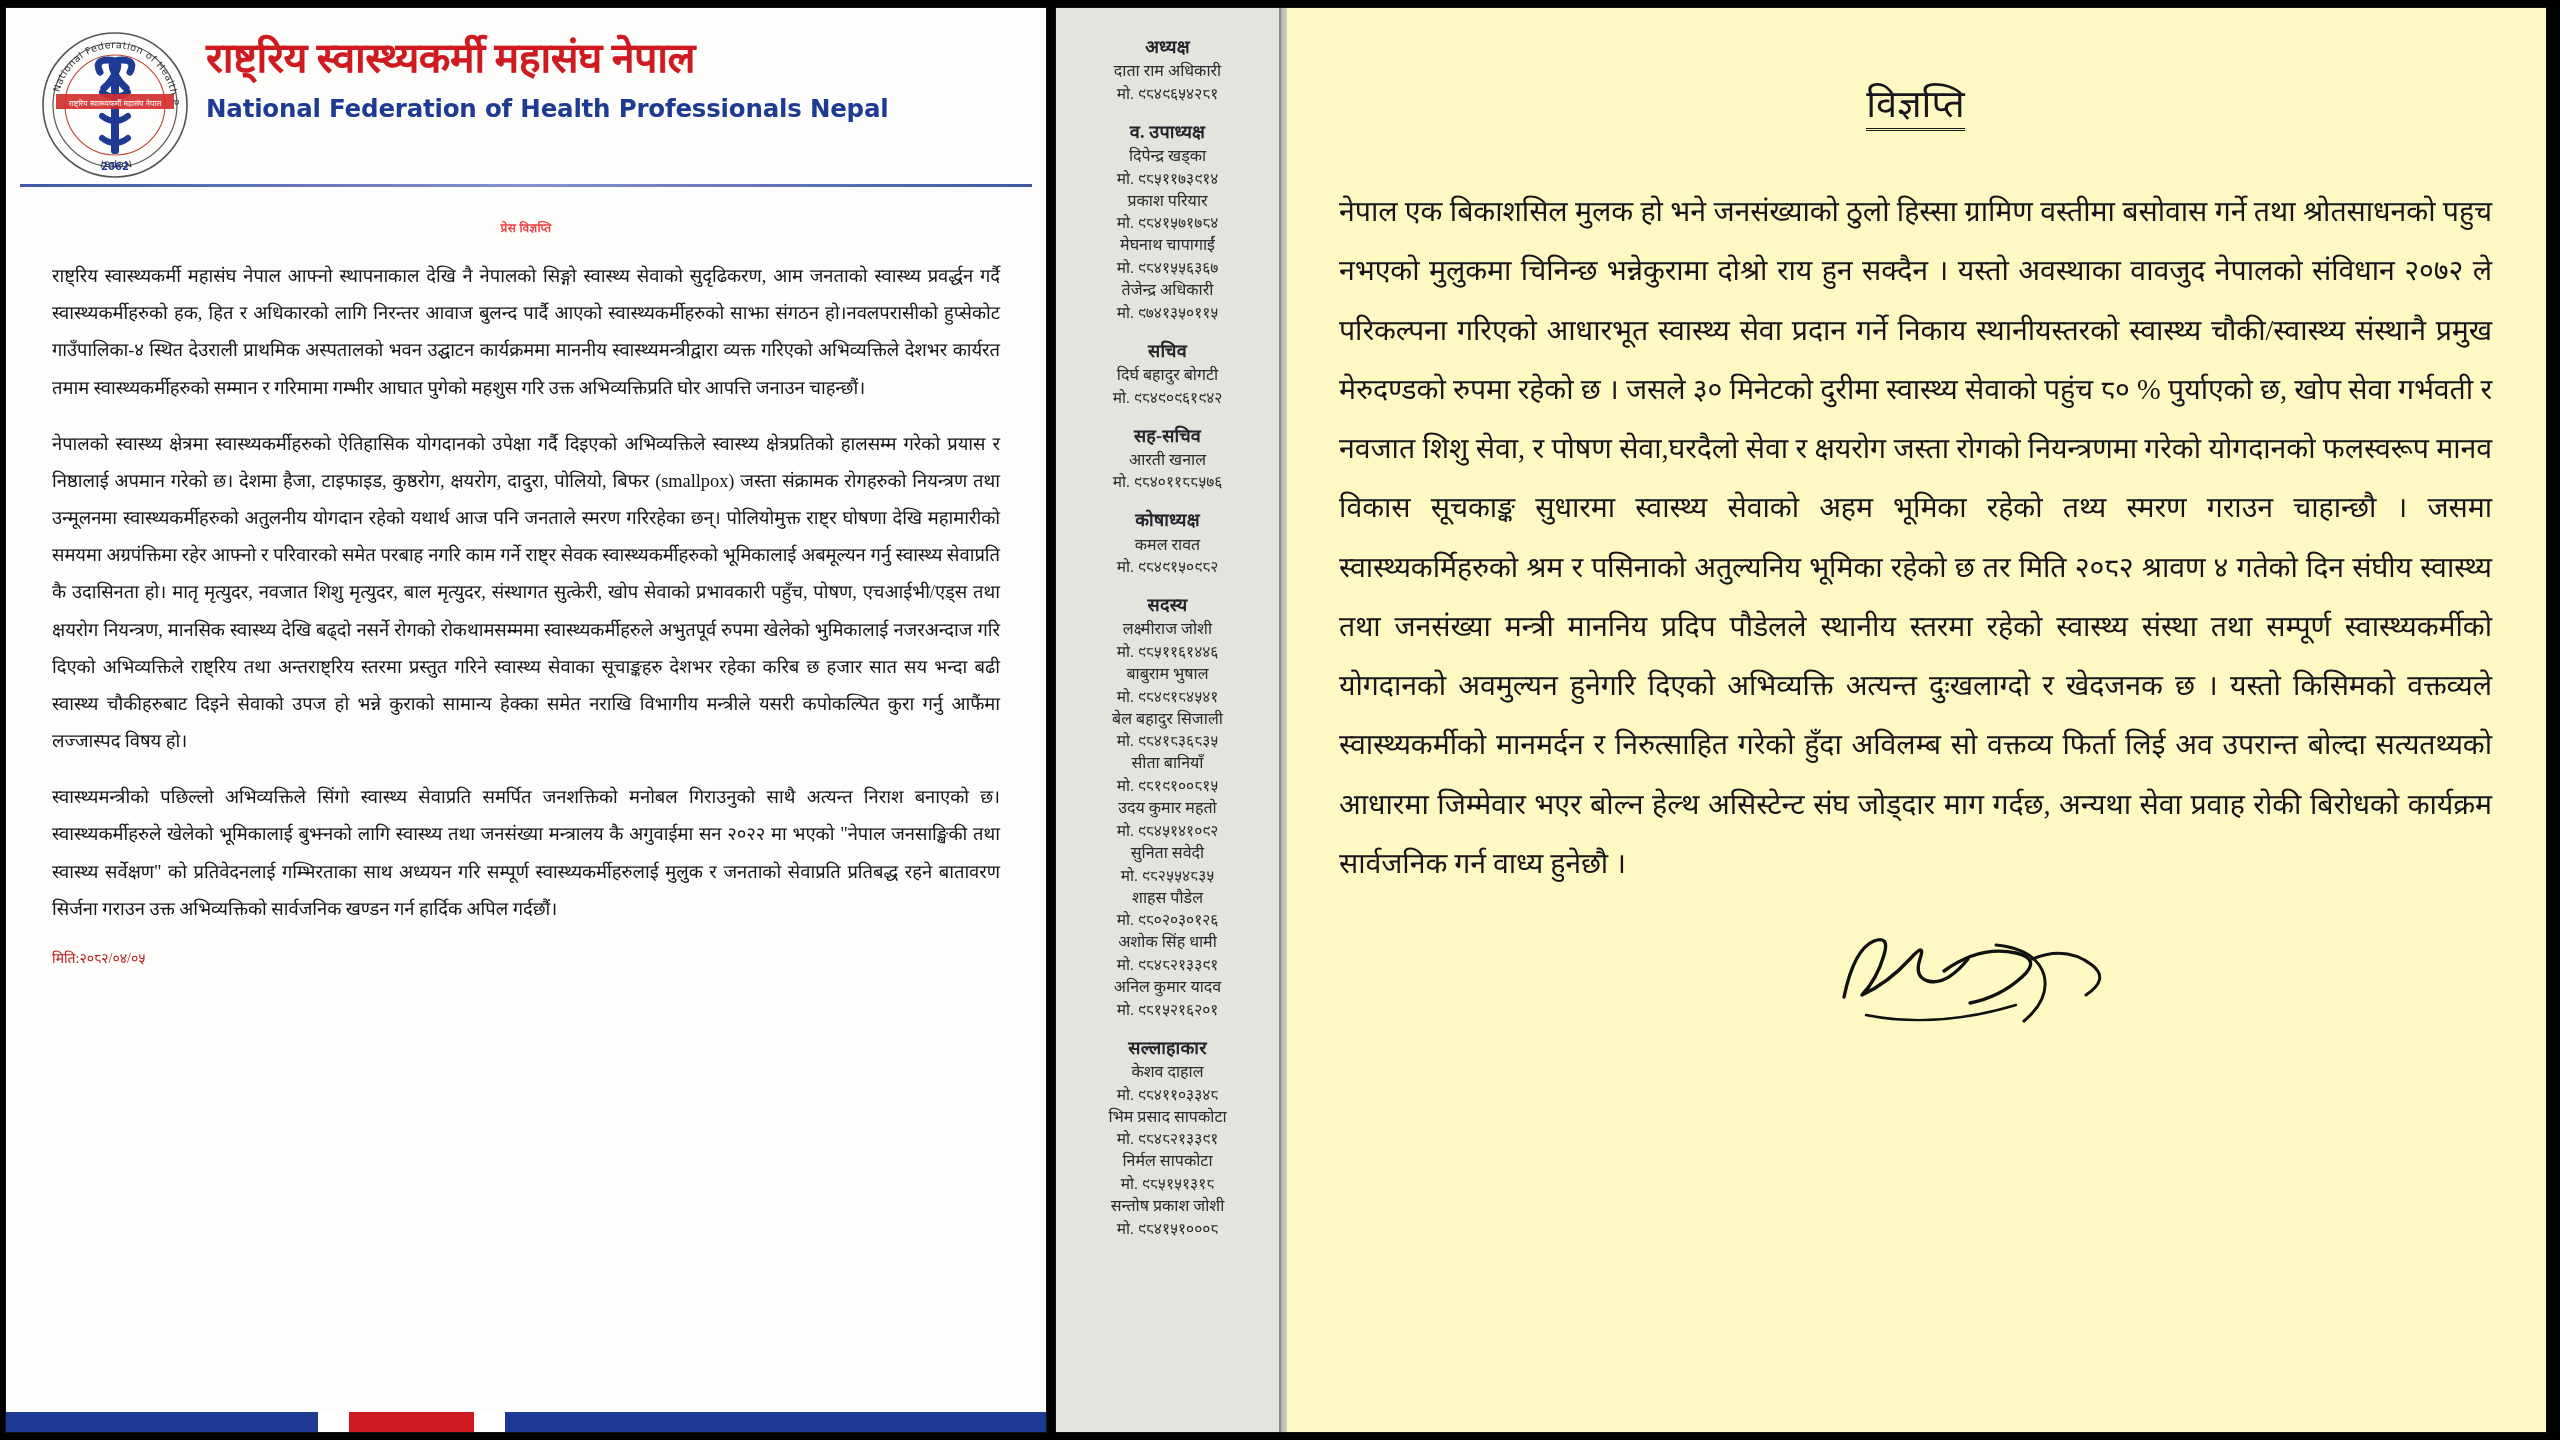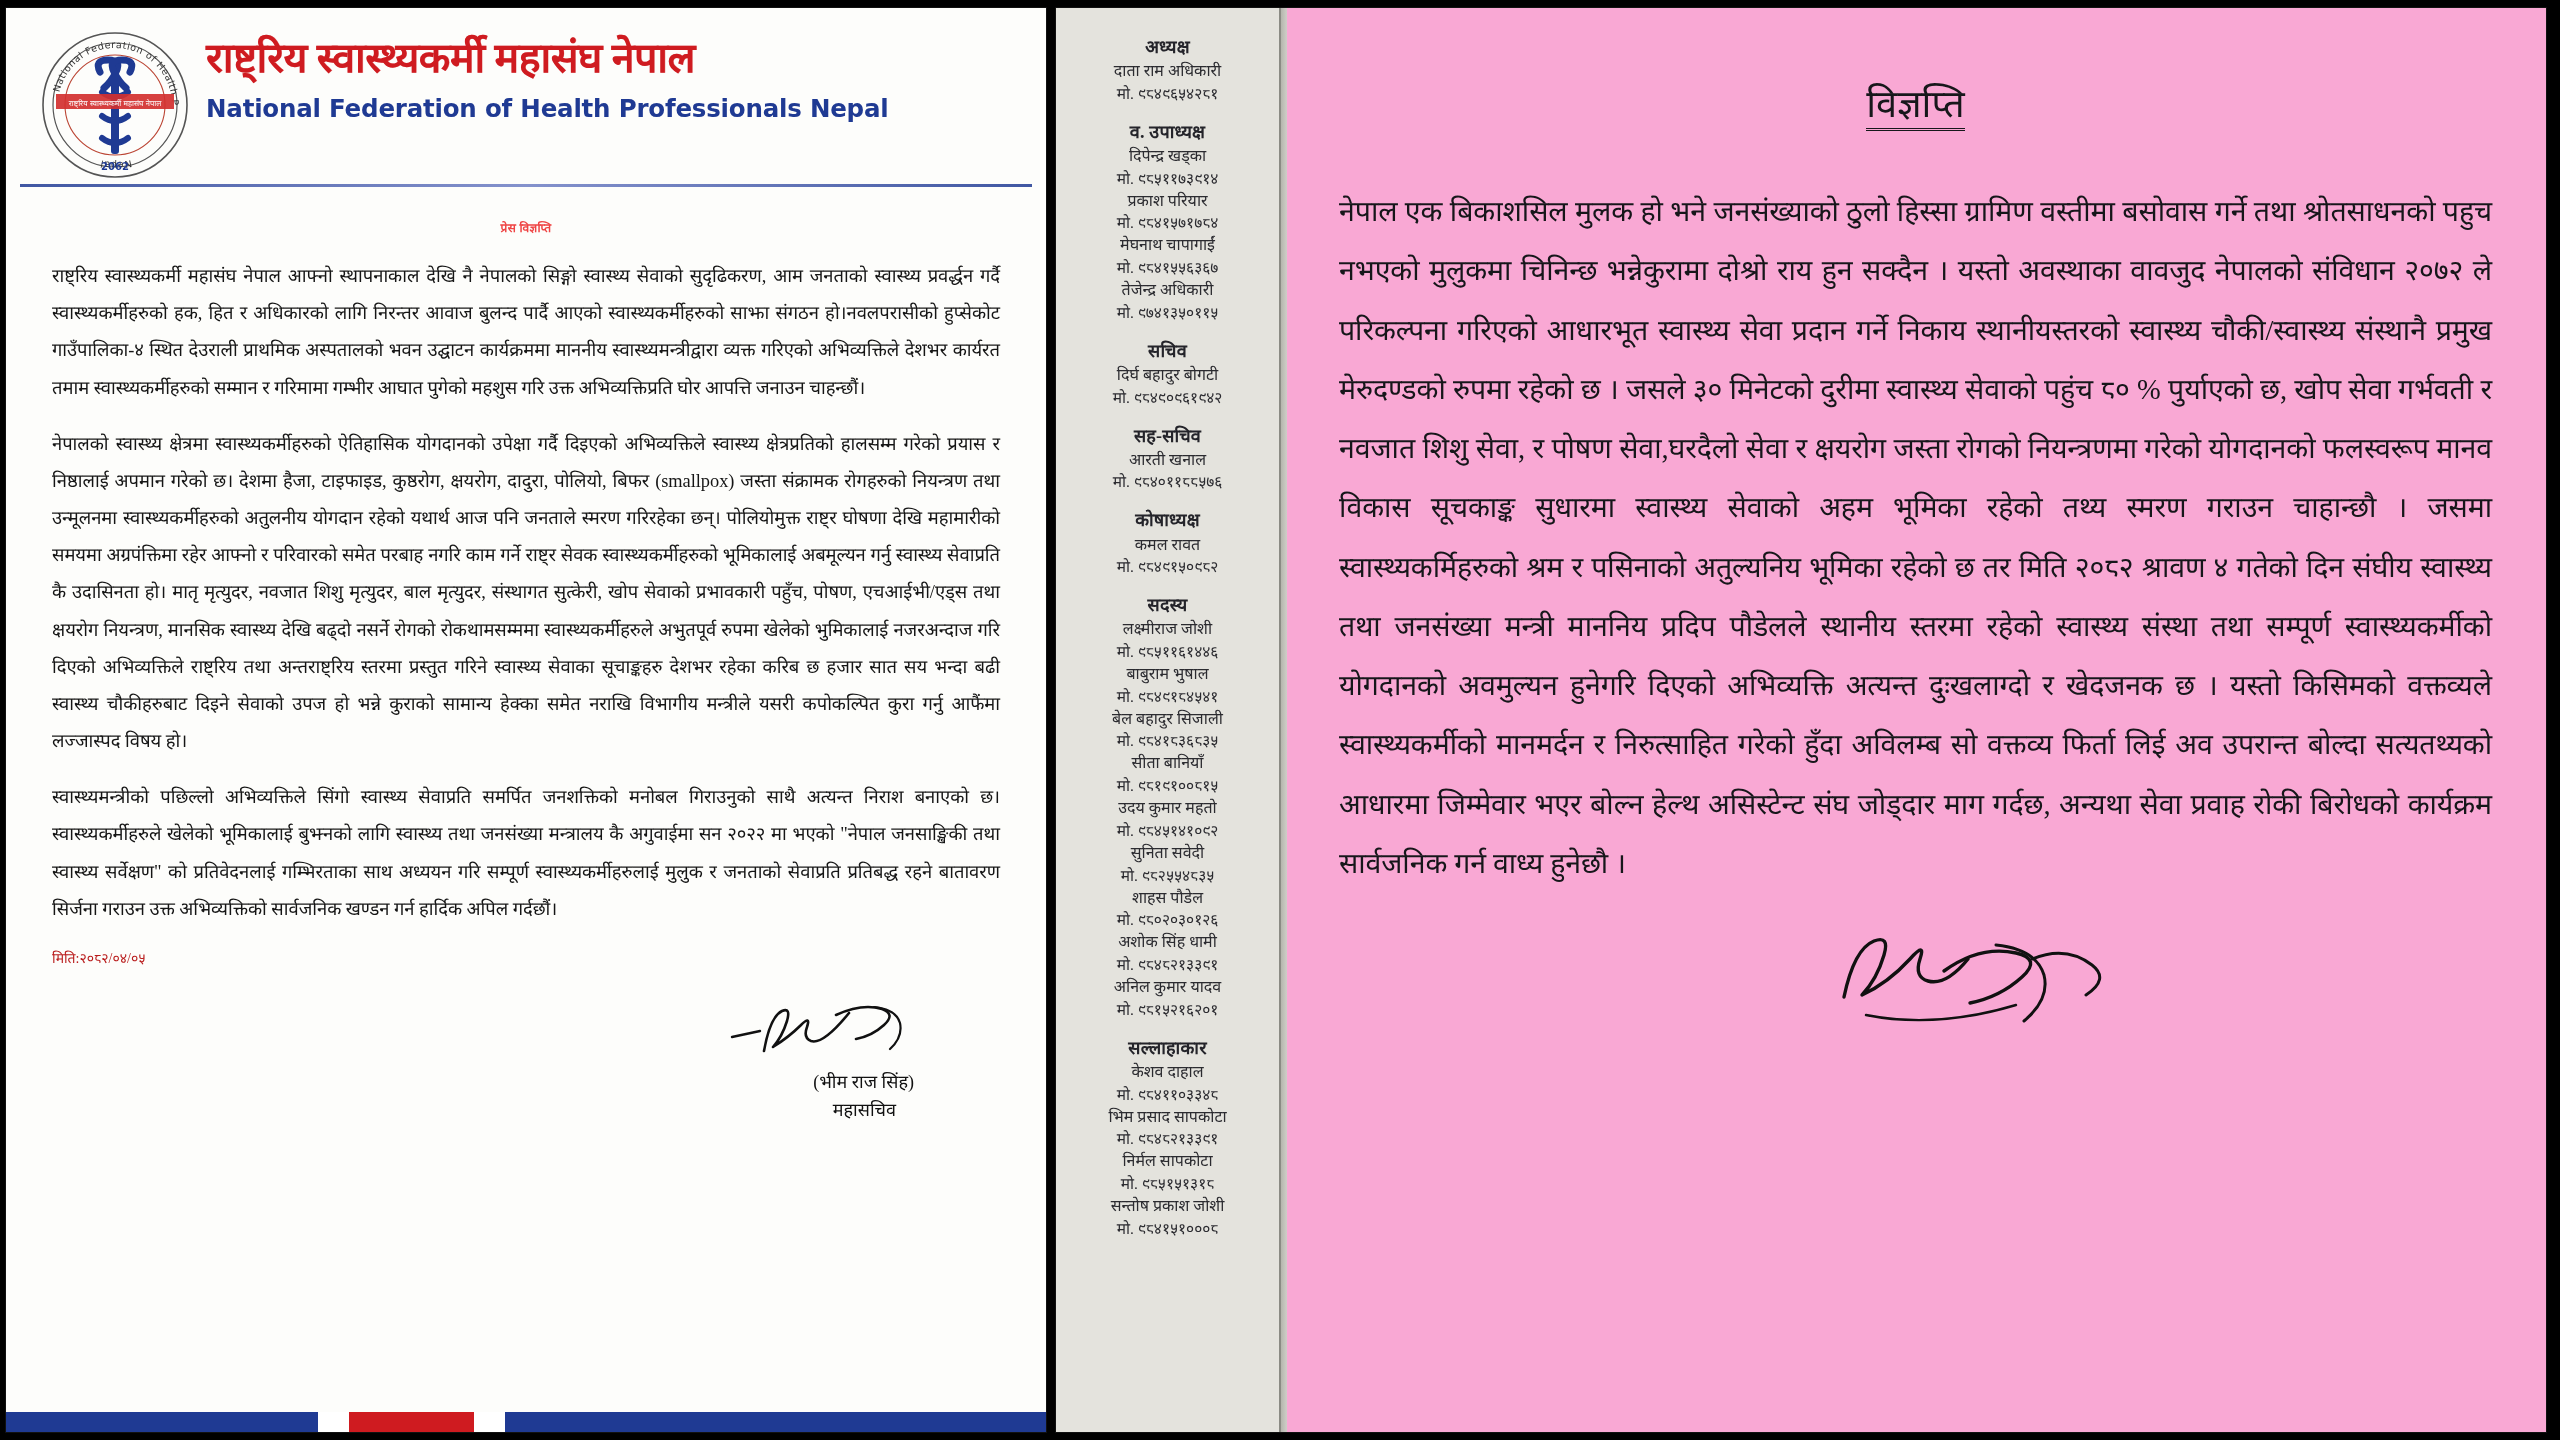--- a/index.html
+++ b/index.html
@@ -210,21 +210,21 @@
   .sb-phone {
     font-size: 15.5px;
     color: #2b2b30;
     line-height: 1.42;
   }
 
   .right-main {
     flex: 1 1 auto;
     position: relative;
     padding: 54px 54px 20px 58px;
-    background: #f9a8d4;
+    background: #fef9c3;
   }
 
   .notice-title {
     text-align: center;
     font-size: 38px;
     color: #17171b;
     margin: 14px 0 54px 0;
     display: inline-block;
     width: 100%;
   }
@@ -305,30 +305,20 @@
 
     <div class="body-left">
       <div class="press-title">प्रेस विज्ञप्ति</div>
 
       <p class="para">राष्ट्रिय स्वास्थ्यकर्मी महासंघ नेपाल आफ्नो स्थापनाकाल देखि नै नेपालको सिङ्गो स्वास्थ्य सेवाको सुदृढिकरण, आम जनताको स्वास्थ्य प्रवर्द्धन गर्दै स्वास्थ्यकर्मीहरुको हक, हित र अधिकारको लागि निरन्तर आवाज बुलन्द पार्दै आएको स्वास्थ्यकर्मीहरुको साझा संगठन हो।नवलपरासीको हुप्सेकोट गाउँपालिका-४ स्थित देउराली प्राथमिक अस्पतालको भवन उद्घाटन कार्यक्रममा माननीय स्वास्थ्यमन्त्रीद्वारा व्यक्त गरिएको अभिव्यक्तिले देशभर कार्यरत तमाम स्वास्थ्यकर्मीहरुको सम्मान र गरिमामा गम्भीर आघात पुगेको महशुस गरि उक्त अभिव्यक्तिप्रति घोर आपत्ति जनाउन चाहन्छौं।</p>
       <p class="para">नेपालको स्वास्थ्य क्षेत्रमा स्वास्थ्यकर्मीहरुको ऐतिहासिक योगदानको उपेक्षा गर्दै दिइएको अभिव्यक्तिले स्वास्थ्य क्षेत्रप्रतिको हालसम्म गरेको प्रयास र निष्ठालाई अपमान गरेको छ। देशमा हैजा, टाइफाइड, कुष्ठरोग, क्षयरोग, दादुरा, पोलियो, बिफर (smallpox) जस्ता संक्रामक रोगहरुको नियन्त्रण तथा उन्मूलनमा स्वास्थ्यकर्मीहरुको अतुलनीय योगदान रहेको यथार्थ आज पनि जनताले स्मरण गरिरहेका छन्। पोलियोमुक्त राष्ट्र घोषणा देखि महामारीको समयमा अग्रपंक्तिमा रहेर आफ्नो र परिवारको समेत परबाह नगरि काम गर्ने राष्ट्र सेवक स्वास्थ्यकर्मीहरुको भूमिकालाई अबमूल्यन गर्नु स्वास्थ्य सेवाप्रति कै उदासिनता हो। मातृ मृत्युदर, नवजात शिशु मृत्युदर, बाल मृत्युदर, संस्थागत सुत्केरी, खोप सेवाको प्रभावकारी पहुँच, पोषण, एचआईभी/एड्स तथा क्षयरोग नियन्त्रण, मानसिक स्वास्थ्य देखि बढ्दो नसर्ने रोगको रोकथामसम्ममा स्वास्थ्यकर्मीहरुले अभुतपूर्व रुपमा खेलेको भुमिकालाई नजरअन्दाज गरि दिएको अभिव्यक्तिले राष्ट्रिय तथा अन्तराष्ट्रिय स्तरमा प्रस्तुत गरिने स्वास्थ्य सेवाका सूचाङ्कहरु देशभर रहेका करिब छ हजार सात सय भन्दा बढी स्वास्थ्य चौकीहरुबाट दिइने सेवाको उपज हो भन्ने कुराको सामान्य हेक्का समेत नराखि विभागीय मन्त्रीले यसरी कपोकल्पित कुरा गर्नु आफैंमा लज्जास्पद विषय हो।</p>
       <p class="para">स्वास्थ्यमन्त्रीको पछिल्लो अभिव्यक्तिले सिंगो स्वास्थ्य सेवाप्रति समर्पित जनशक्तिको मनोबल गिराउनुको साथै अत्यन्त निराश बनाएको छ।स्वास्थ्यकर्मीहरुले खेलेको भूमिकालाई बुझ्नको लागि स्वास्थ्य तथा जनसंख्या मन्त्रालय कै अगुवाईमा सन २०२२ मा भएको "नेपाल जनसाङ्खिकी तथा स्वास्थ्य सर्वेक्षण" को प्रतिवेदनलाई गम्भिरताका साथ अध्ययन गरि सम्पूर्ण स्वास्थ्यकर्मीहरुलाई मुलुक र जनताको सेवाप्रति प्रतिबद्ध रहने बातावरण सिर्जना गराउन उक्त अभिव्यक्तिको सार्वजनिक खण्डन गर्न हार्दिक अपिल गर्दछौं।</p>
 
       <div class="date-line">मिति:२०८२/०४/०५</div>
 
-      <div class="sign-area">
-        <svg class="sign-svg" viewBox="0 0 190 74">
-          <path d="M8 44 L36 38" stroke="#111" stroke-width="2.4" fill="none" stroke-linecap="round"></path>
-          <path d="M40 58 q6 -34 18 -40 q9 -4 5 10 q-5 16 -14 26 q16 -10 28 -22 q10 -10 6 2 q-4 11 4 14 q12 4 38 -28" stroke="#111" stroke-width="2.6" fill="none" stroke-linecap="round" stroke-linejoin="round"></path>
-          <path d="M112 22 q26 -12 46 -6 q14 5 2 16 q-12 11 -28 14" stroke="#111" stroke-width="2.6" fill="none" stroke-linecap="round"></path>
-          <path d="M150 14 q22 2 26 16 q3 14 -10 26" stroke="#111" stroke-width="2.2" fill="none" stroke-linecap="round"></path>
-        </svg>
-        <div class="sign-name">(भीम राज सिंह)</div>
-        <div class="sign-post">महासचिव</div>
-      </div>
     </div>
 
     <div class="footer-bars">
       <div class="fbar" style="flex:0 0 30%;background:#1f3a93;"></div>
       <div class="fbar" style="flex:0 0 3%;background:#ffffff;"></div>
       <div class="fbar" style="flex:0 0 12%;background:#cf1b20;"></div>
       <div class="fbar" style="flex:0 0 3%;background:#ffffff;"></div>
       <div class="fbar" style="flex:1 1 auto;background:#1f3a93;"></div>
     </div>
   </div>

